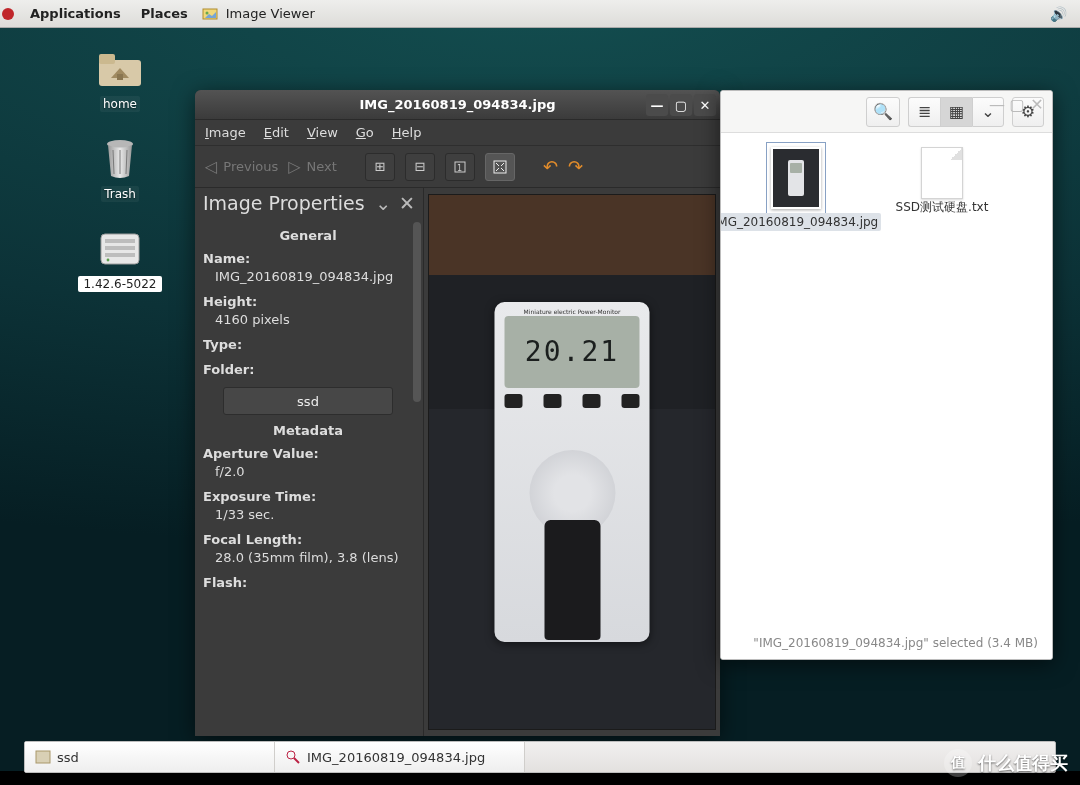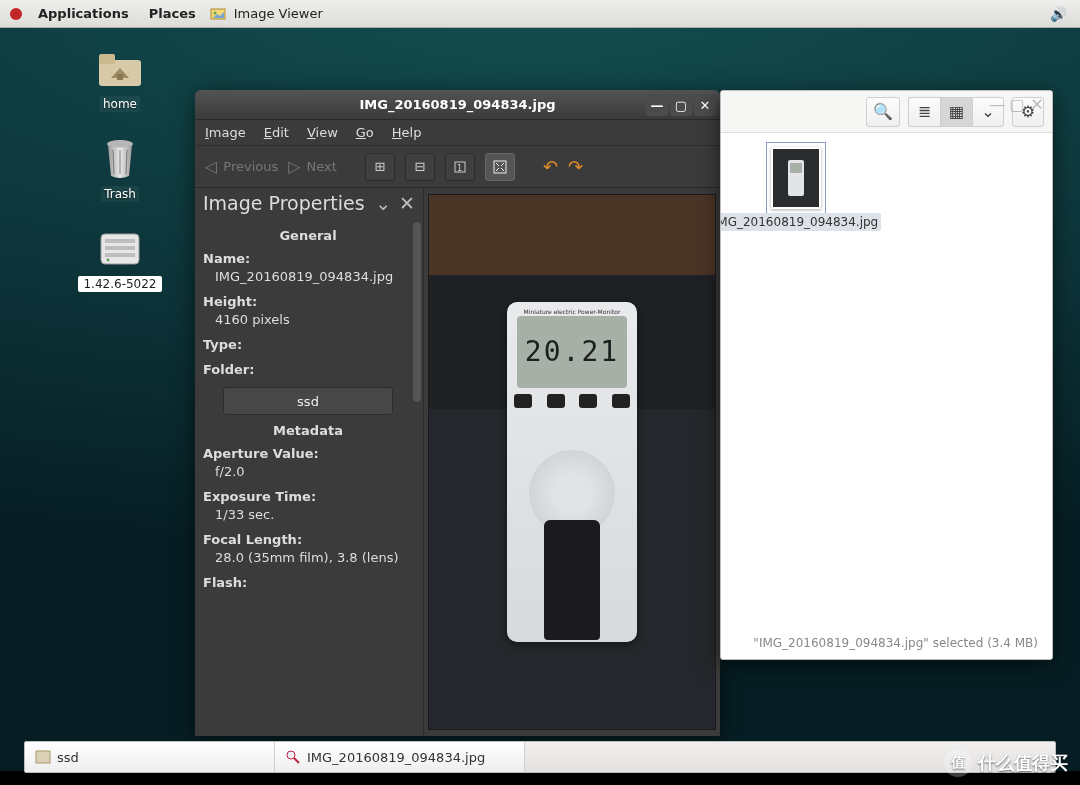--- a/index.html
+++ b/index.html
@@ -10,21 +10,21 @@
       position: absolute; inset: 0; z-index: 0;
       background: radial-gradient(160% 70% at 50% 0, #134d4f 0, #0c3237 60%, #061e23 100%);
     }
     
     
     .top-panel {
       position: absolute; top: 0; left: 0; right: 0; height: 28px; z-index: 50;
       background: linear-gradient(#eeeeec, #dddcd9);
       border-bottom: 1px solid #aaa; display: flex; align-items: center; font-size: 13px; color: #222;
     }
-    .top-panel .left { display: flex; align-items: center; gap: 4px; padding: 0 8px; }
+    .top-panel .left { display: flex; align-items: center; gap: 4px; padding: 0 0; }
     .top-panel .menu-item { padding: 0 8px; height: 28px; display: inline-flex; align-items: center; cursor: default; }
     .top-panel .menu-item.bold { font-weight: 600; }
     .top-panel .emblem { width: 16px; height: 16px; margin-right: 2px; display:inline-block; vertical-align:middle; }
     .app-indicator { margin-left: 2px; display: inline-flex; align-items: center; gap: 6px; }
     .top-panel .right { margin-left: auto; padding: 0 12px; display: flex; align-items: center; }
     .speaker-icon { font-size: 14px; }
     
     
     .desktop-icons { position: absolute; top: 44px; left: 70px; z-index: 1; display: flex; flex-direction: column; gap: 22px; align-items: center; font-size: 12px; color: #fff; text-shadow: 0 1px 2px rgba(0,0,0,.6); width: 100px; }
     .desktop-icons .d-icon { display: flex; flex-direction: column; align-items: center; gap: 4px; cursor: default; }
@@ -60,21 +60,21 @@
     .prop-scroll .scrollbar { position: absolute; top: 4px; right: 2px; width: 8px; height: 180px; background: #555; border-radius: 4px; }
     .prop-content { padding: 6px 10px 6px 8px; }
     .prop-section-title { text-align: center; font-weight: 700; margin: 4px 0 8px; font-size: 13px; }
     .prop-row { margin-bottom: 10px; }
     .prop-row .k { font-weight: 700; font-size: 13px; }
     .prop-row .v { padding: 3px 0 0 12px; font-size: 13px; color: #ddd; }
     .folder-btn { margin: 6px auto 8px; width: 170px; height: 28px; background: #474747; border: 1px solid #2d2d2d; border-radius: 3px; display: flex; align-items: center; justify-content: center; font-size: 13px; color: #eee; }
     
     .image-area { flex: 1; background: #3b3b3b; display: flex; align-items: stretch; justify-content: center; padding: 6px 4px; }
     .image-mock { flex: 1; border: 1px solid #1b1b1b; position: relative; background: linear-gradient(180deg, #4a3426 0 15%, #1f2125 15% 40%, #25272c 40% 100%); overflow: hidden; }
-    .pm-body { position: absolute; left: 50%; top: 20%; transform: translateX(-50%); width: 130px; height: 340px; background: linear-gradient(#e9eaec, #d7d9dd); border-radius: 10px; box-shadow: 0 2px 8px rgba(0,0,0,.5); }
+    .pm-body { position: absolute; left: 50%; top: 20%; transform: translateX(-50%); width: 155px; height: 340px; background: linear-gradient(#e9eaec, #d7d9dd); border-radius: 10px; box-shadow: 0 2px 8px rgba(0,0,0,.5); }
     .pm-lcd { position: absolute; top: 14px; left: 10px; right: 10px; height: 72px; background: #a7b0a6; border-radius: 4px; display: flex; align-items: center; justify-content: center; font-family: monospace; font-size: 28px; letter-spacing: 2px; color: #1b1f1e; }
     .pm-brand { position: absolute; top: 6px; left: 0; right: 0; text-align: center; font-size: 6px; color: #333; }
     .pm-btns { position: absolute; top: 92px; left: 0; right: 0; display: flex; justify-content: space-around; }
     .pm-btn { width: 18px; height: 14px; background: #222; border-radius: 3px; }
     .pm-outlet { position: absolute; top: 148px; left: 50%; transform: translateX(-50%); width: 86px; height: 86px; background: radial-gradient(#e2e3e6 30%, #c6c8cd); border-radius: 50%; }
     .pm-plug { position: absolute; top: 218px; left: 50%; transform: translateX(-50%); width: 56px; height: 120px; background: #1b1b1d; border-radius: 6px 6px 4px 4px; }
     
     
     .files-window { top: 90px; left: 720px; width: 333px; height: 570px; background: #fbfbfb; color: #333; border: 1px solid #bcbcbc; border-radius: 3px; }
     .files-window .wc2 { width: 18px; height: 18px; color: #bbb; display: inline-flex; align-items: center; justify-content: center; }
@@ -323,20 +323,24 @@
       </span>
   </div>
   <div class="files-body">
     <div class="file-icons">
       <div class="file-item selected">
         <div class="thumb">
             <div class="mini-pm"></div>
           </div>
         <span class="fname">IMG_20160819_094834.jpg</span>
       </div>
+      <div class="file-item">
+        <div class="doc"></div>
+        <span class="fname">SSD测试硬盘.txt</span>
+      </div>
     </div>
     <div class="files-status">"IMG_20160819_094834.jpg" selected (3.4 MB)</div>
   </div>
 </div>
 
 <div class="bottom-bar">
   <div class="task-btn">
     <span class="task-icon">
         <svg width="16" height="16">
           <rect x="1" y="2" width="14" height="12" fill="#d9d0b5" stroke="#a9986b"></rect>

